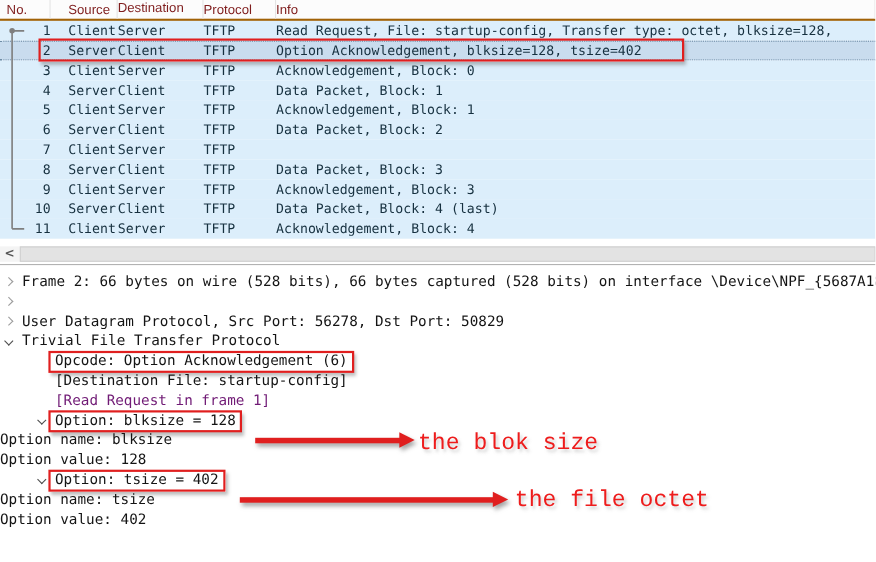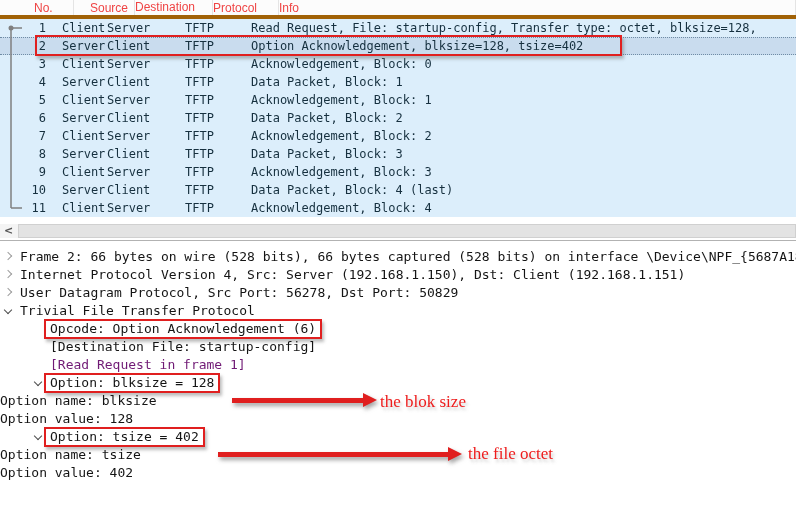--- a/index.html
+++ b/index.html
@@ -9,22 +9,22 @@
     --list-text:#16303f;
   }
   *{box-sizing:border-box;margin:0;padding:0;}
   html,body{background:#fff;}
   #page{position:relative;width:796px;height:511px;background:#fff;overflow:hidden;
         font-family:"DejaVu Sans Mono","Liberation Mono",monospace;}
 
   
   #packet-list{position:absolute;left:0;top:0;width:796px;height:222px;background:#fff;}
   .hdr-row{display:flex;height:19px;align-items:center;background:#fcfcfc;
-           border-bottom:4px solid #a16207;
-           font-family:"Liberation Sans",sans-serif;font-size:12px;color:#ef4444;padding-left:28px;}
+           border-bottom:2px solid #a16207;
+           font-family:"Liberation Sans",sans-serif;font-size:12px;color:#7f1d1d;}
   .hdr-cell{height:100%;display:flex;align-items:center;border-right:1px solid #e4e4e4;}
   .pkt-row{display:flex;height:18px;align-items:center;background:var(--row-bg);
            font-size:12px;color:var(--list-text);white-space:nowrap;}
   .pkt-row.selected{background:var(--row-sel);
            border-top:1px dotted #6f8ca5;border-bottom:1px dotted #6f8ca5;}
   .c-no{width:46px;text-align:right;flex:none;}
   .hdr-row .c-no{text-align:left;padding-left:6px;}
   .c-src{width:61px;padding-left:16px;flex:none;}
   .c-dst{width:78px;flex:none;}
   .hdr-row .c-dst{padding-left:0;}
@@ -69,22 +69,22 @@
   .redbox{display:inline-block;border:2px solid var(--red);padding:0 4px;
           margin:-3px 6px -3px -6px;line-height:16px;
           box-shadow:2px 3px 3px rgba(110,110,110,.45);}
 
   
   .rarrow{position:absolute;height:5px;background:var(--red);
           filter:drop-shadow(2px 3px 2px rgba(90,90,90,.55));pointer-events:none;}
   .rarrow:after{content:"";position:absolute;right:-13px;top:-5px;width:0;height:0;
           border-left:14px solid var(--red);border-top:7.5px solid transparent;
           border-bottom:7.5px solid transparent;}
-  .rlabel{position:absolute;color:#ee1c1c;font-family:Liberation Serif, serif;
-          font-size:17px;text-shadow:2px 3px 3px rgba(120,120,120,.35);
+  .rlabel{position:absolute;color:#ee1c1c;font-family:Liberation Mono, monospace;
+          font-size:21px;text-shadow:2px 3px 3px rgba(120,120,120,.35);
           pointer-events:none;white-space:nowrap;}
   #arrow-blksize{left:232px;top:155px;width:132px;}
   #label-blksize{left:380px;top:149px;}
   #arrow-tsize{left:218px;top:209px;width:231px;}
   #label-tsize{left:468px;top:201px;}
 </style>
 </head>
 <body>
 
 <div id="page">
@@ -138,21 +138,20 @@
           <div class="c-src">Server</div>
           <div class="c-dst">Client</div>
           <div class="c-proto">TFTP</div>
           <div class="c-info">Data Packet, Block: 2</div>
         </div>
         <div class="pkt-row">
           <div class="c-no">7</div>
           <div class="c-src">Client</div>
           <div class="c-dst">Server</div>
           <div class="c-proto">TFTP</div>
-          <div class="c-info">Acknowledgement, Block: 2</div>
         </div>
         <div class="pkt-row">
           <div class="c-no">8</div>
           <div class="c-src">Server</div>
           <div class="c-dst">Client</div>
           <div class="c-proto">TFTP</div>
           <div class="c-info">Data Packet, Block: 3</div>
         </div>
         <div class="pkt-row">
           <div class="c-no">9</div>
@@ -189,21 +188,21 @@
 
   <div id="hscroll">
     <div class="larrow">&lt;</div>
     <div class="thumb"></div>
   </div>
   <div id="splitter"></div>
 
   <div id="details">
     <div id="dlines" style="padding-top:5px;">
         <div class="dline lvl1"><span class="chev collapsed"></span><span class="txt">Frame 2: 66 bytes on wire (528 bits), 66 bytes captured (528 bits) on interface \Device\NPF_{5687A186-58</span></div>
-        <div class="dline lvl1"><span class="chev collapsed"></span><span class="txt">Internet Protocol Version 4, Src: Server (192.168.1.150), Dst: Client (192.168.1.151)</span></div>
+        <div class="dline lvl1"><span class="chev collapsed"></span></div>
         <div class="dline lvl1"><span class="chev collapsed"></span><span class="txt">User Datagram Protocol, Src Port: 56278, Dst Port: 50829</span></div>
         <div class="dline lvl1"><span class="chev expanded"></span><span class="txt">Trivial File Transfer Protocol</span></div>
         <div class="dline lvl2"><span class="txt redbox">Opcode: Option Acknowledgement (6)</span></div>
         <div class="dline lvl2"><span class="txt">[Destination File: startup-config]</span></div>
         <div class="dline lvl2"><span class="txt dlink">[Read Request in frame 1]</span></div>
         <div class="dline lvl2"><span class="chev expanded"></span><span class="txt redbox">Option: blksize = 128</span></div>
         <div class="dline lvl3"><span class="txt">Option name: blksize</span></div>
         <div class="dline lvl3"><span class="txt">Option value: 128</span></div>
         <div class="dline lvl2"><span class="chev expanded"></span><span class="txt redbox">Option: tsize = 402</span></div>
         <div class="dline lvl3"><span class="txt">Option name: tsize</span></div>

